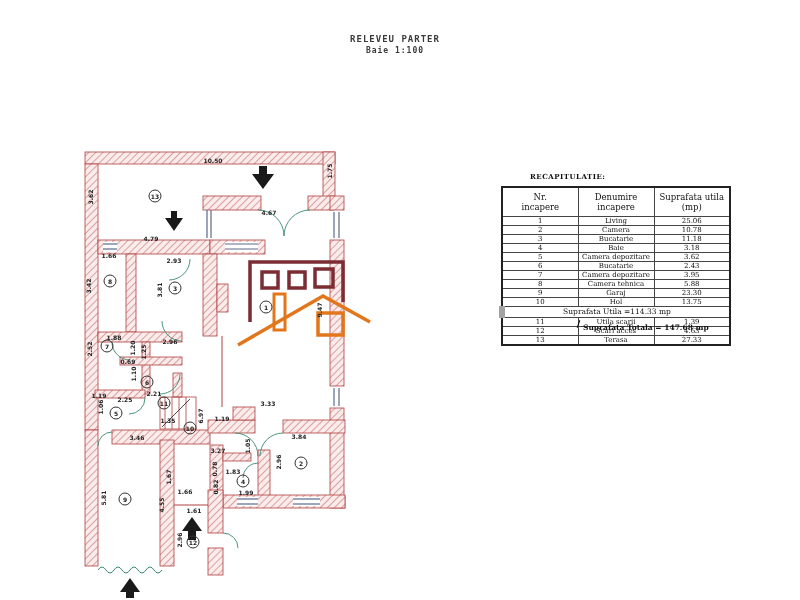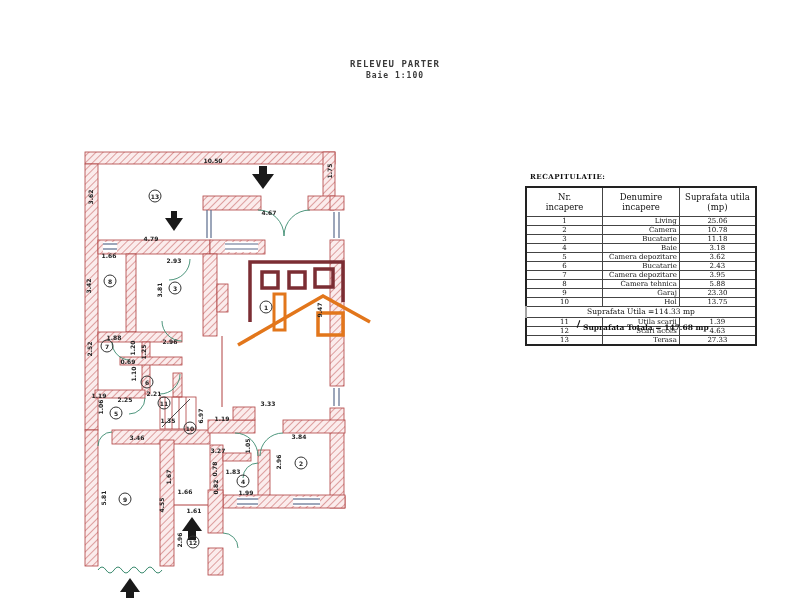--- a/index.html
+++ b/index.html
@@ -1,50 +1,50 @@
 <!DOCTYPE html>
 <html><head>
 <meta charset="utf-8">
 <style>
   html,body{margin:0;padding:0;background:#fff;}
   .stage{position:relative;width:800px;height:600px;background:#ffffff;overflow:hidden;
          font-family:"Liberation Sans",sans-serif;}
   
   .title-block{position:absolute;left:330px;top:34px;width:130px;text-align:center;color:#3a3a3a;
-               font-family:"DejaVu Sans Mono",monospace;margin-top:25px;}
+               font-family:"DejaVu Sans Mono",monospace;}
   .title-block .t1{font-size:9px;font-weight:bold;letter-spacing:1px;}
   .title-block .t2{font-size:8px;font-weight:bold;letter-spacing:1px;margin-top:2px;}
   
   svg.plan{position:absolute;left:0;top:0;}
   
   #plan-labels{position:absolute;left:0;top:0;width:800px;height:600px;pointer-events:none;}
   .dim{position:absolute;font:bold 6px "DejaVu Sans",sans-serif;color:#222;white-space:nowrap;
        transform:translate(-50%,-50%);}
   .dim.rot{transform:translate(-50%,-50%) rotate(-90deg);}
   .room{position:absolute;width:11px;height:11px;border:1px solid #333;border-radius:50%;
         font:bold 6px "DejaVu Sans",sans-serif;color:#222;display:flex;align-items:center;
         justify-content:center;transform:translate(-50%,-50%);background:rgba(255,255,255,.0);}
   
   .logo-text{position:absolute;color:#2d2d2d;font-family:"Liberation Sans",sans-serif;
              font-weight:300;line-height:1;}
   .logo-bliss{left:374px;top:252px;font-size:58px;letter-spacing:6px;}
   .logo-imob{left:372px;top:300px;font-size:48px;letter-spacing:3px;}
   
   .recap-head{position:absolute;left:517px;top:172px;font:bold 7px "DejaVu Serif",serif;
               letter-spacing:.5px;color:#111;margin-left:13px;}
-  .recap-wrap{position:absolute;left:525px;top:186px;width:196px;}
+  .recap-wrap{position:absolute;left:499px;top:186px;width:196px;}
   table.recap{border-collapse:collapse;width:232px;border:2px solid #222;table-layout:fixed;
               font-family:"DejaVu Serif",serif;color:#111;}
   table.recap th,table.recap td{border:1px solid #444;padding:0 2px;}
   table.recap th{font-weight:normal;font-size:8.5px;text-align:center;height:28px;line-height:1.2;}
   table.recap td{font-size:7px;height:8px;line-height:8px;}
   td.c-nr{text-align:center;width:54px;}
-  td.c-name{text-align:right;width:88px;padding-left:4px;}
+  td.c-name{text-align:center;width:88px;padding-left:4px;}
   td.c-area{text-align:center;width:86px;}
-  tr.subtotal td{text-align:center;font-size:7.5px;height:10px;border-left:2px solid #a3a3a3;
+  tr.subtotal td{text-align:center;font-size:7.5px;height:10px;border-left:6px solid #a3a3a3;
                  border-right:2px solid #222;}
   .total-note{position:absolute;left:583px;top:323px;font:bold 7.5px "DejaVu Serif",serif;color:#111;
               white-space:nowrap;}
   .tick{position:absolute;left:-5px;top:-3px;width:1px;height:8px;background:#111;
         transform:rotate(20deg);}
 </style>
 </head>
 <body>
 
 <div class="stage">

